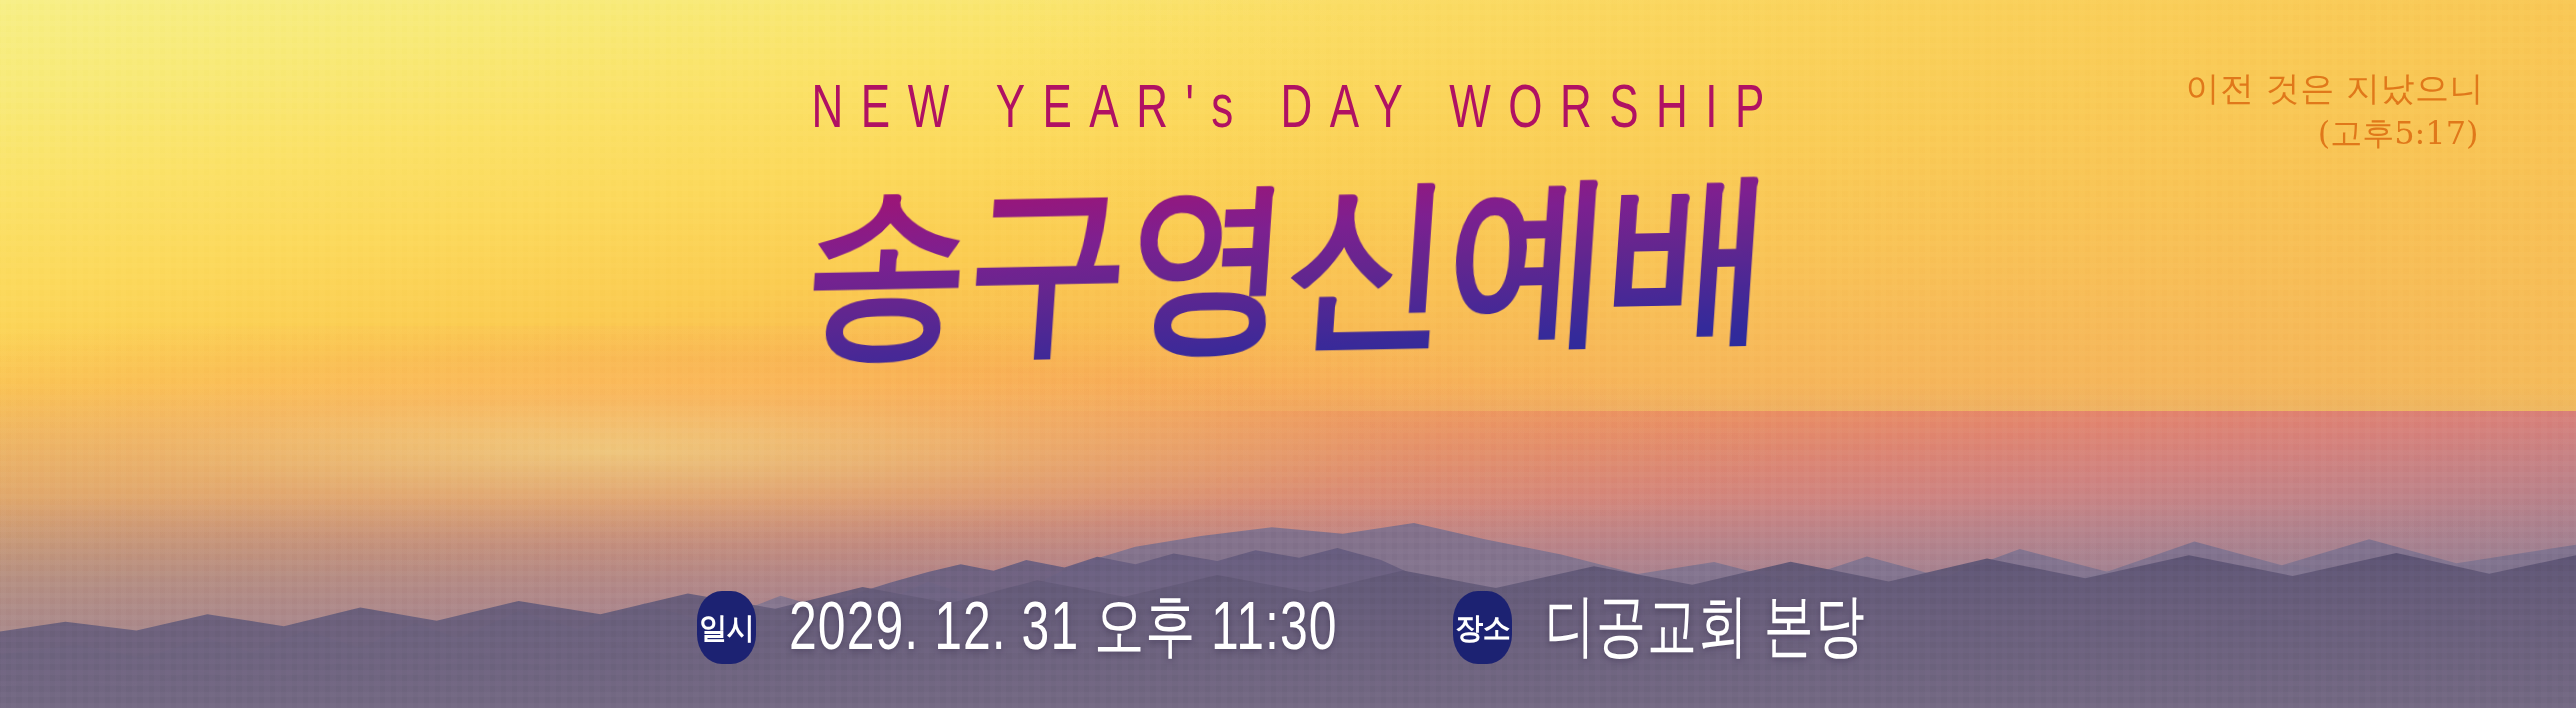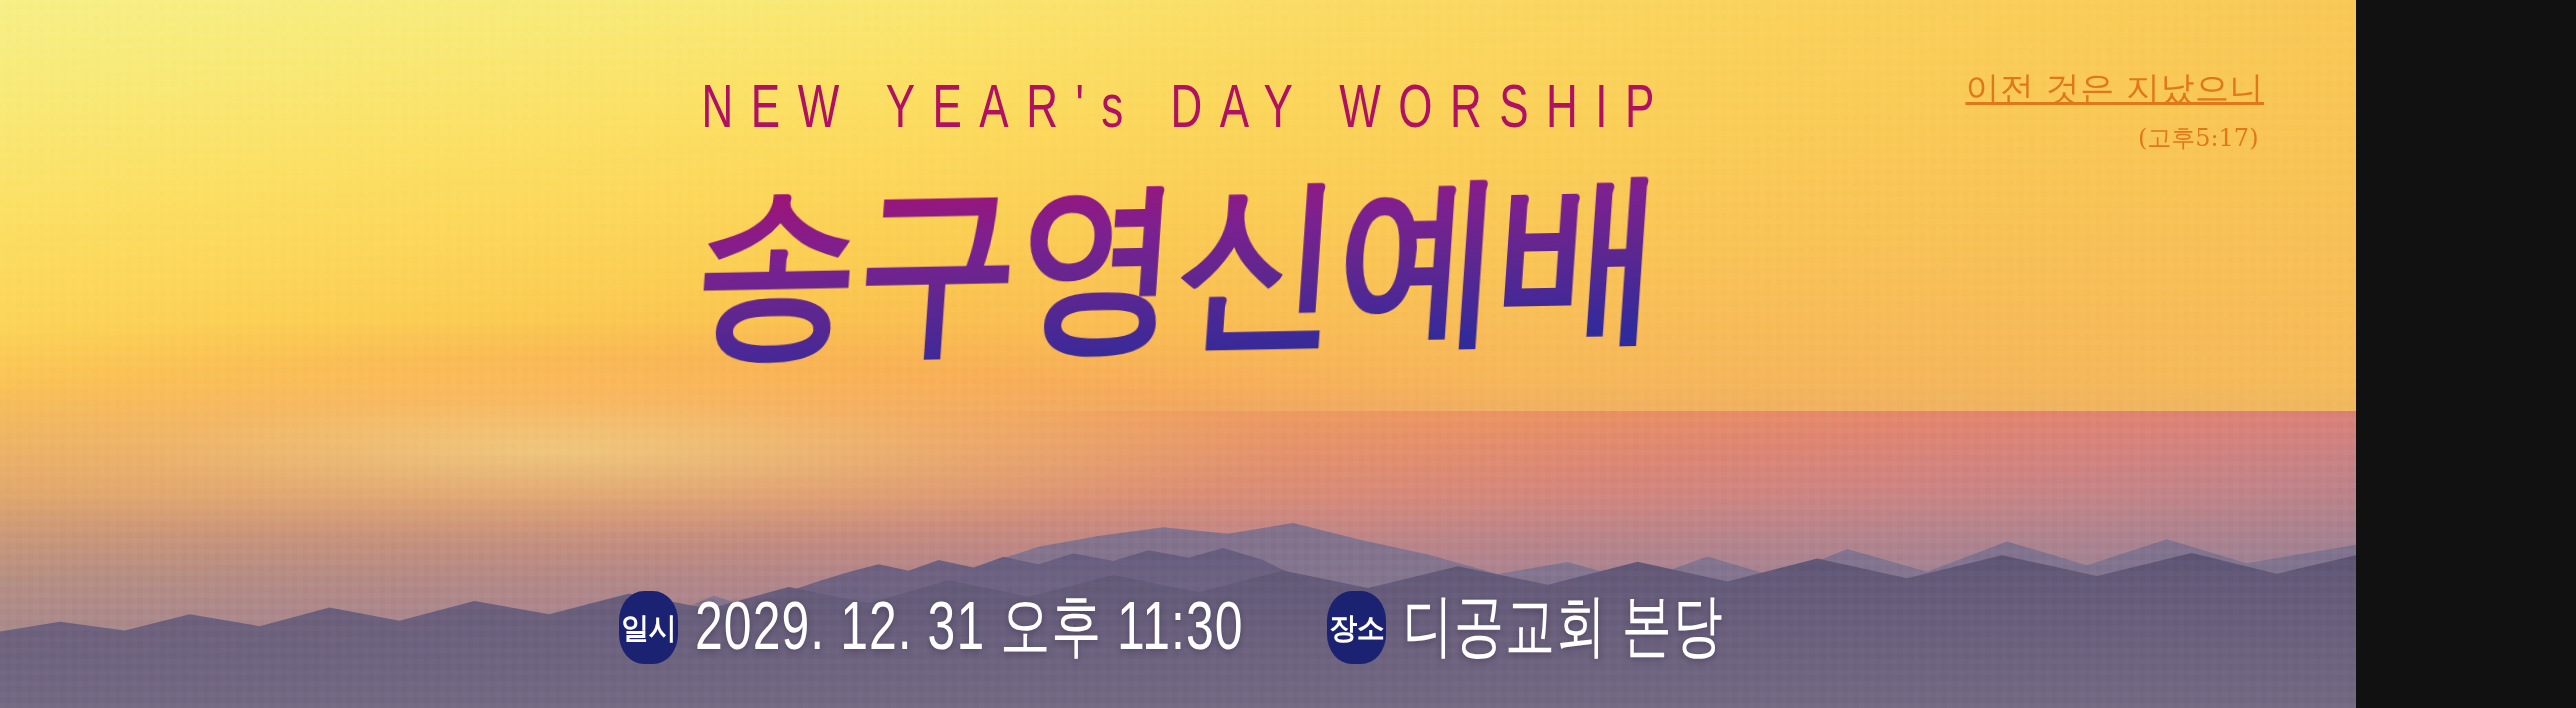--- a/index.html
+++ b/index.html
@@ -1,20 +1,20 @@
 <!DOCTYPE html>
 <html style="font-size:8.7px"><head>
 <meta charset="utf-8">
 <style>
   html,body{margin:0;padding:0;background:#111;}
   *{box-sizing:border-box;}
 
   .banner{
     position:relative;
-    width:2356px;
+    width:2576px;
     height:709px;
     overflow:hidden;
     font-family:"Liberation Sans","DejaVu Sans",sans-serif;
     background:#f6e87c;
   }
 
   
   .sky{
     position:absolute; inset:0;
     background:
@@ -132,44 +132,43 @@
     text-align:center;
     color:#e0781a;
     font-family:"DejaVu Serif","Liberation Serif",serif;
     line-height:1.32;
     white-space:nowrap;
   }
   .verse-line{
     font-size:34px;
     font-weight:400;
     letter-spacing:0.5px;
-    text-decoration:underline;
   }
   .verse-strong{
     font-size:39px;
     font-weight:700;
     letter-spacing:0;
   }
   .verse-ref{
-    font-size:24px;
+    font-size:32px;
     font-weight:400;
     text-align:right;
     padding-right:5.5px;
-    margin-top:12px;
+    margin-top:1px;
   }
 
   
   .infobar{
     position:absolute;
     left:0; right:0;
     bottom:47px;
     display:flex;
     align-items:center;
     justify-content:center;
-    gap:0;
+    gap:16px;
     white-space:nowrap;
   }
   .badge{
     display:inline-flex;
     align-items:center;
     justify-content:center;
     width:59px;
     height:69px;
     border-radius:25px / 28px;
     background:#1c2272;

